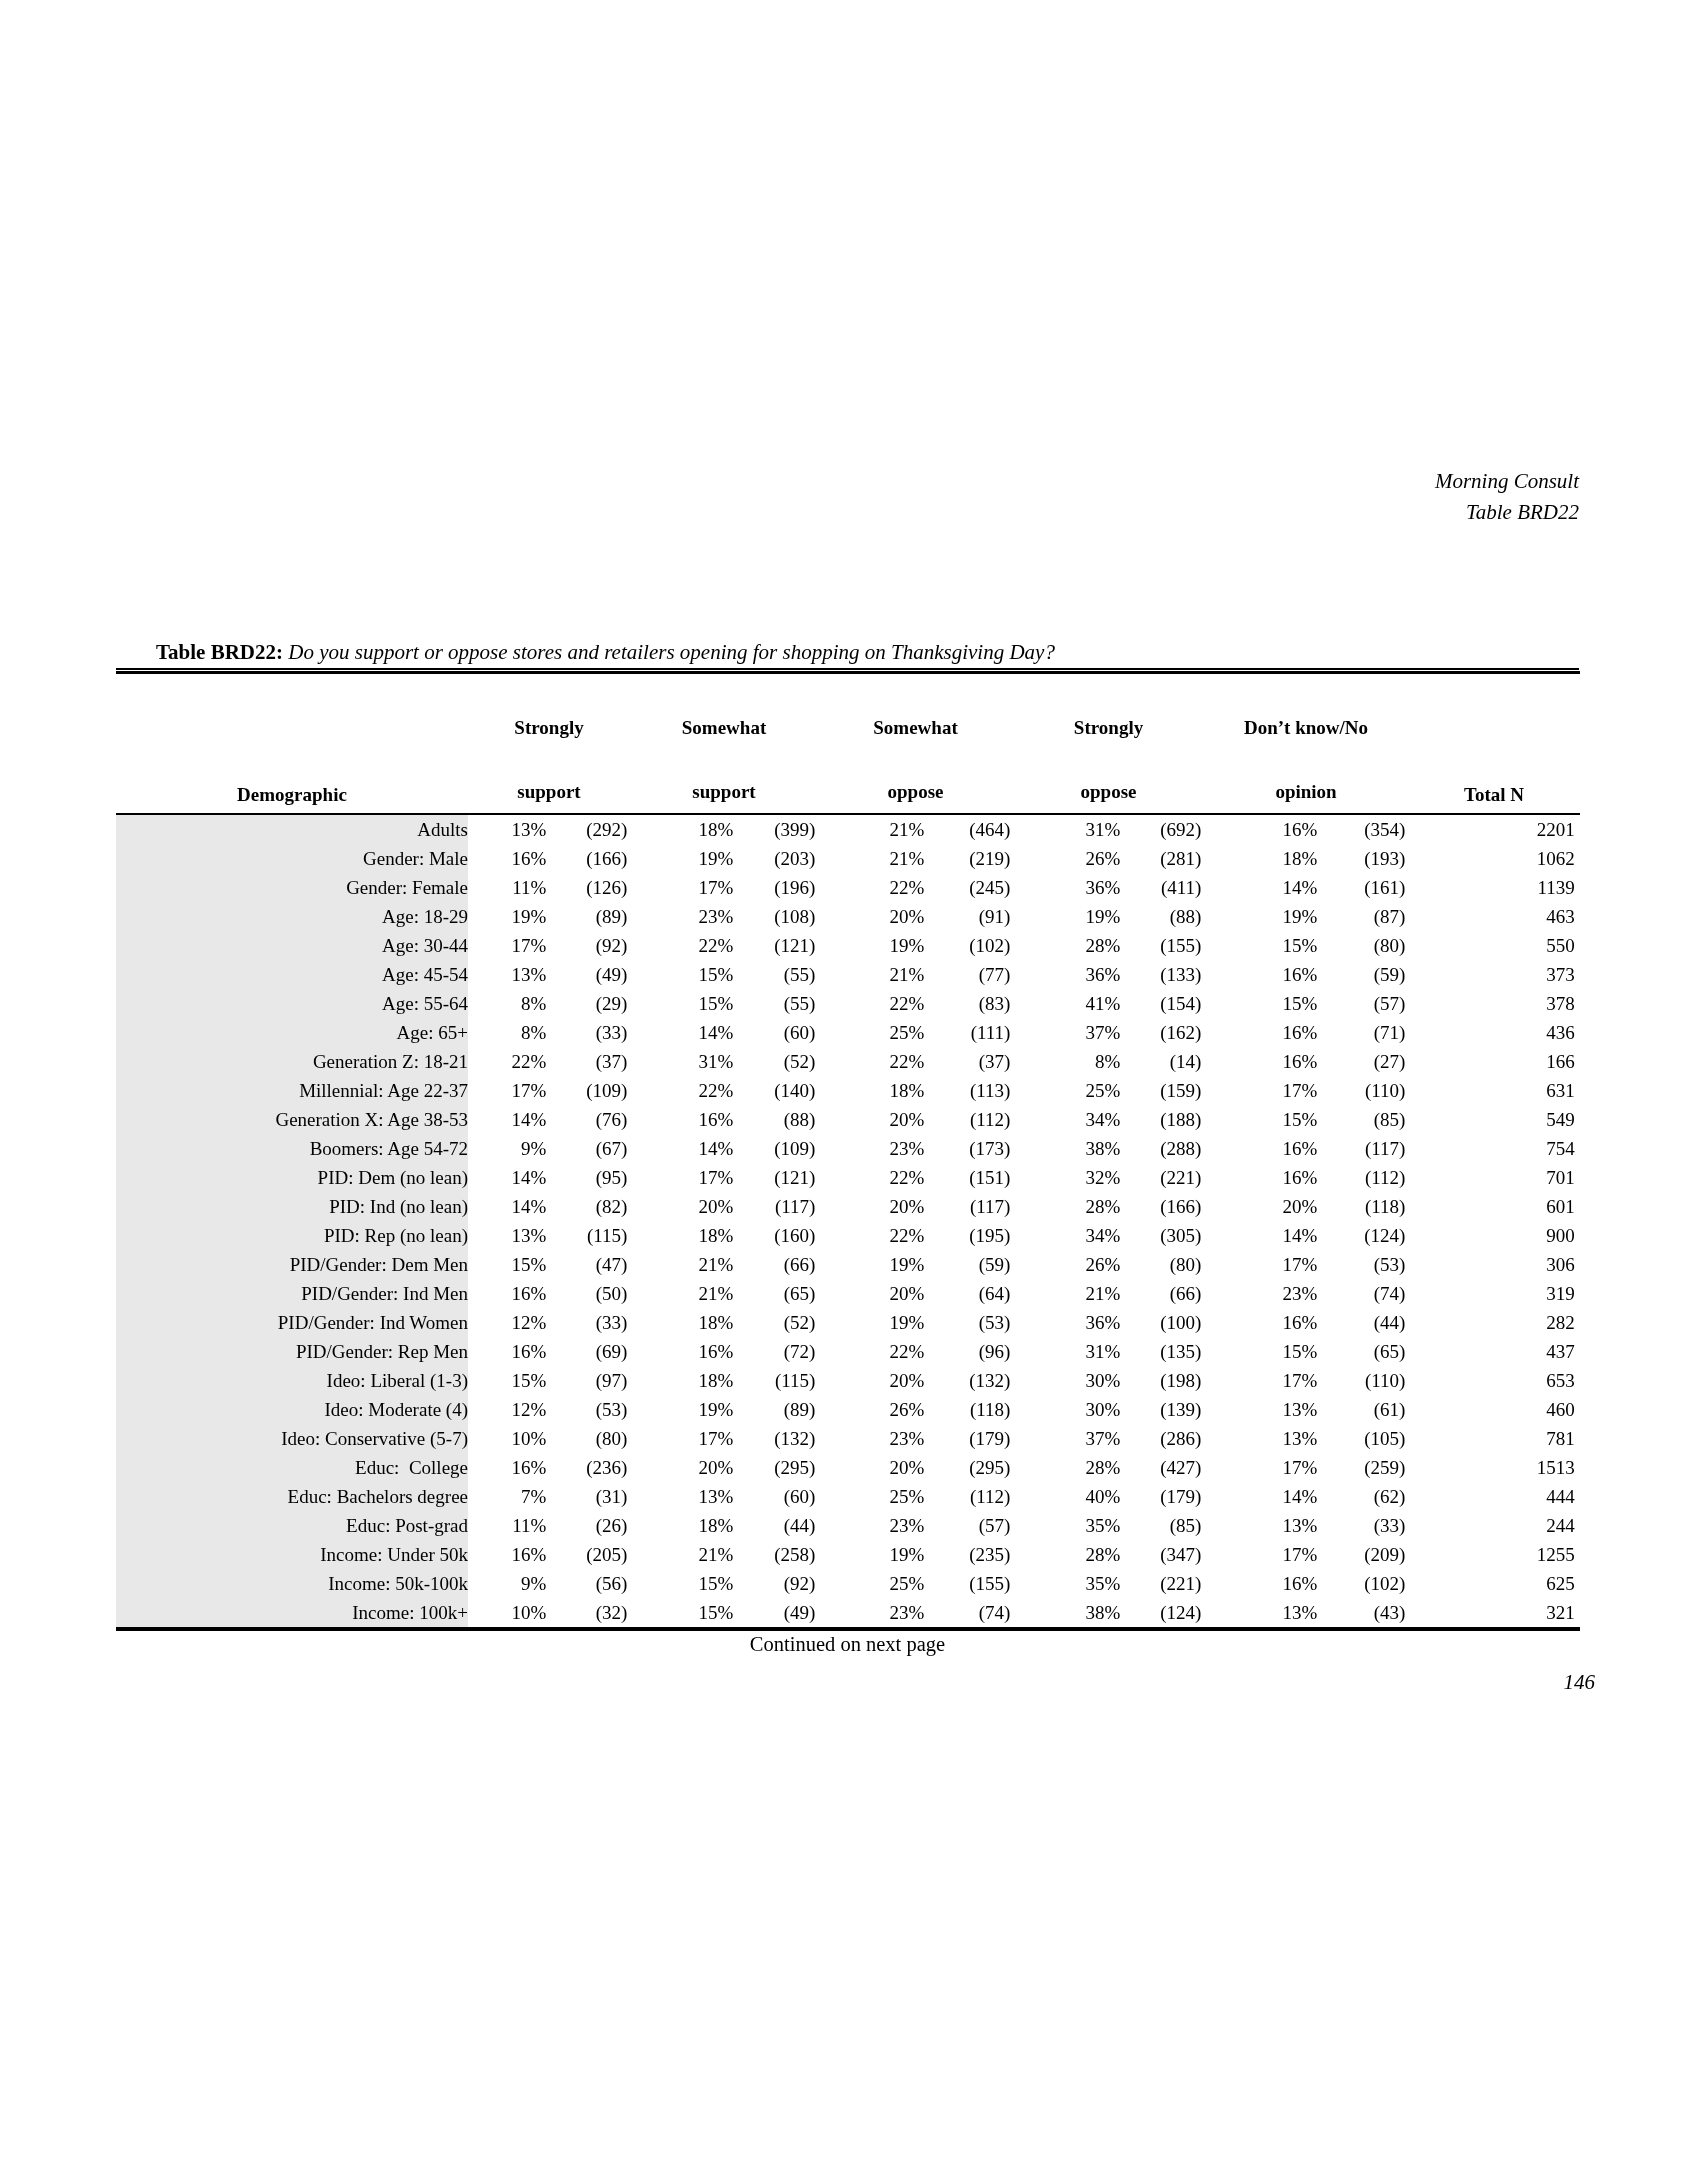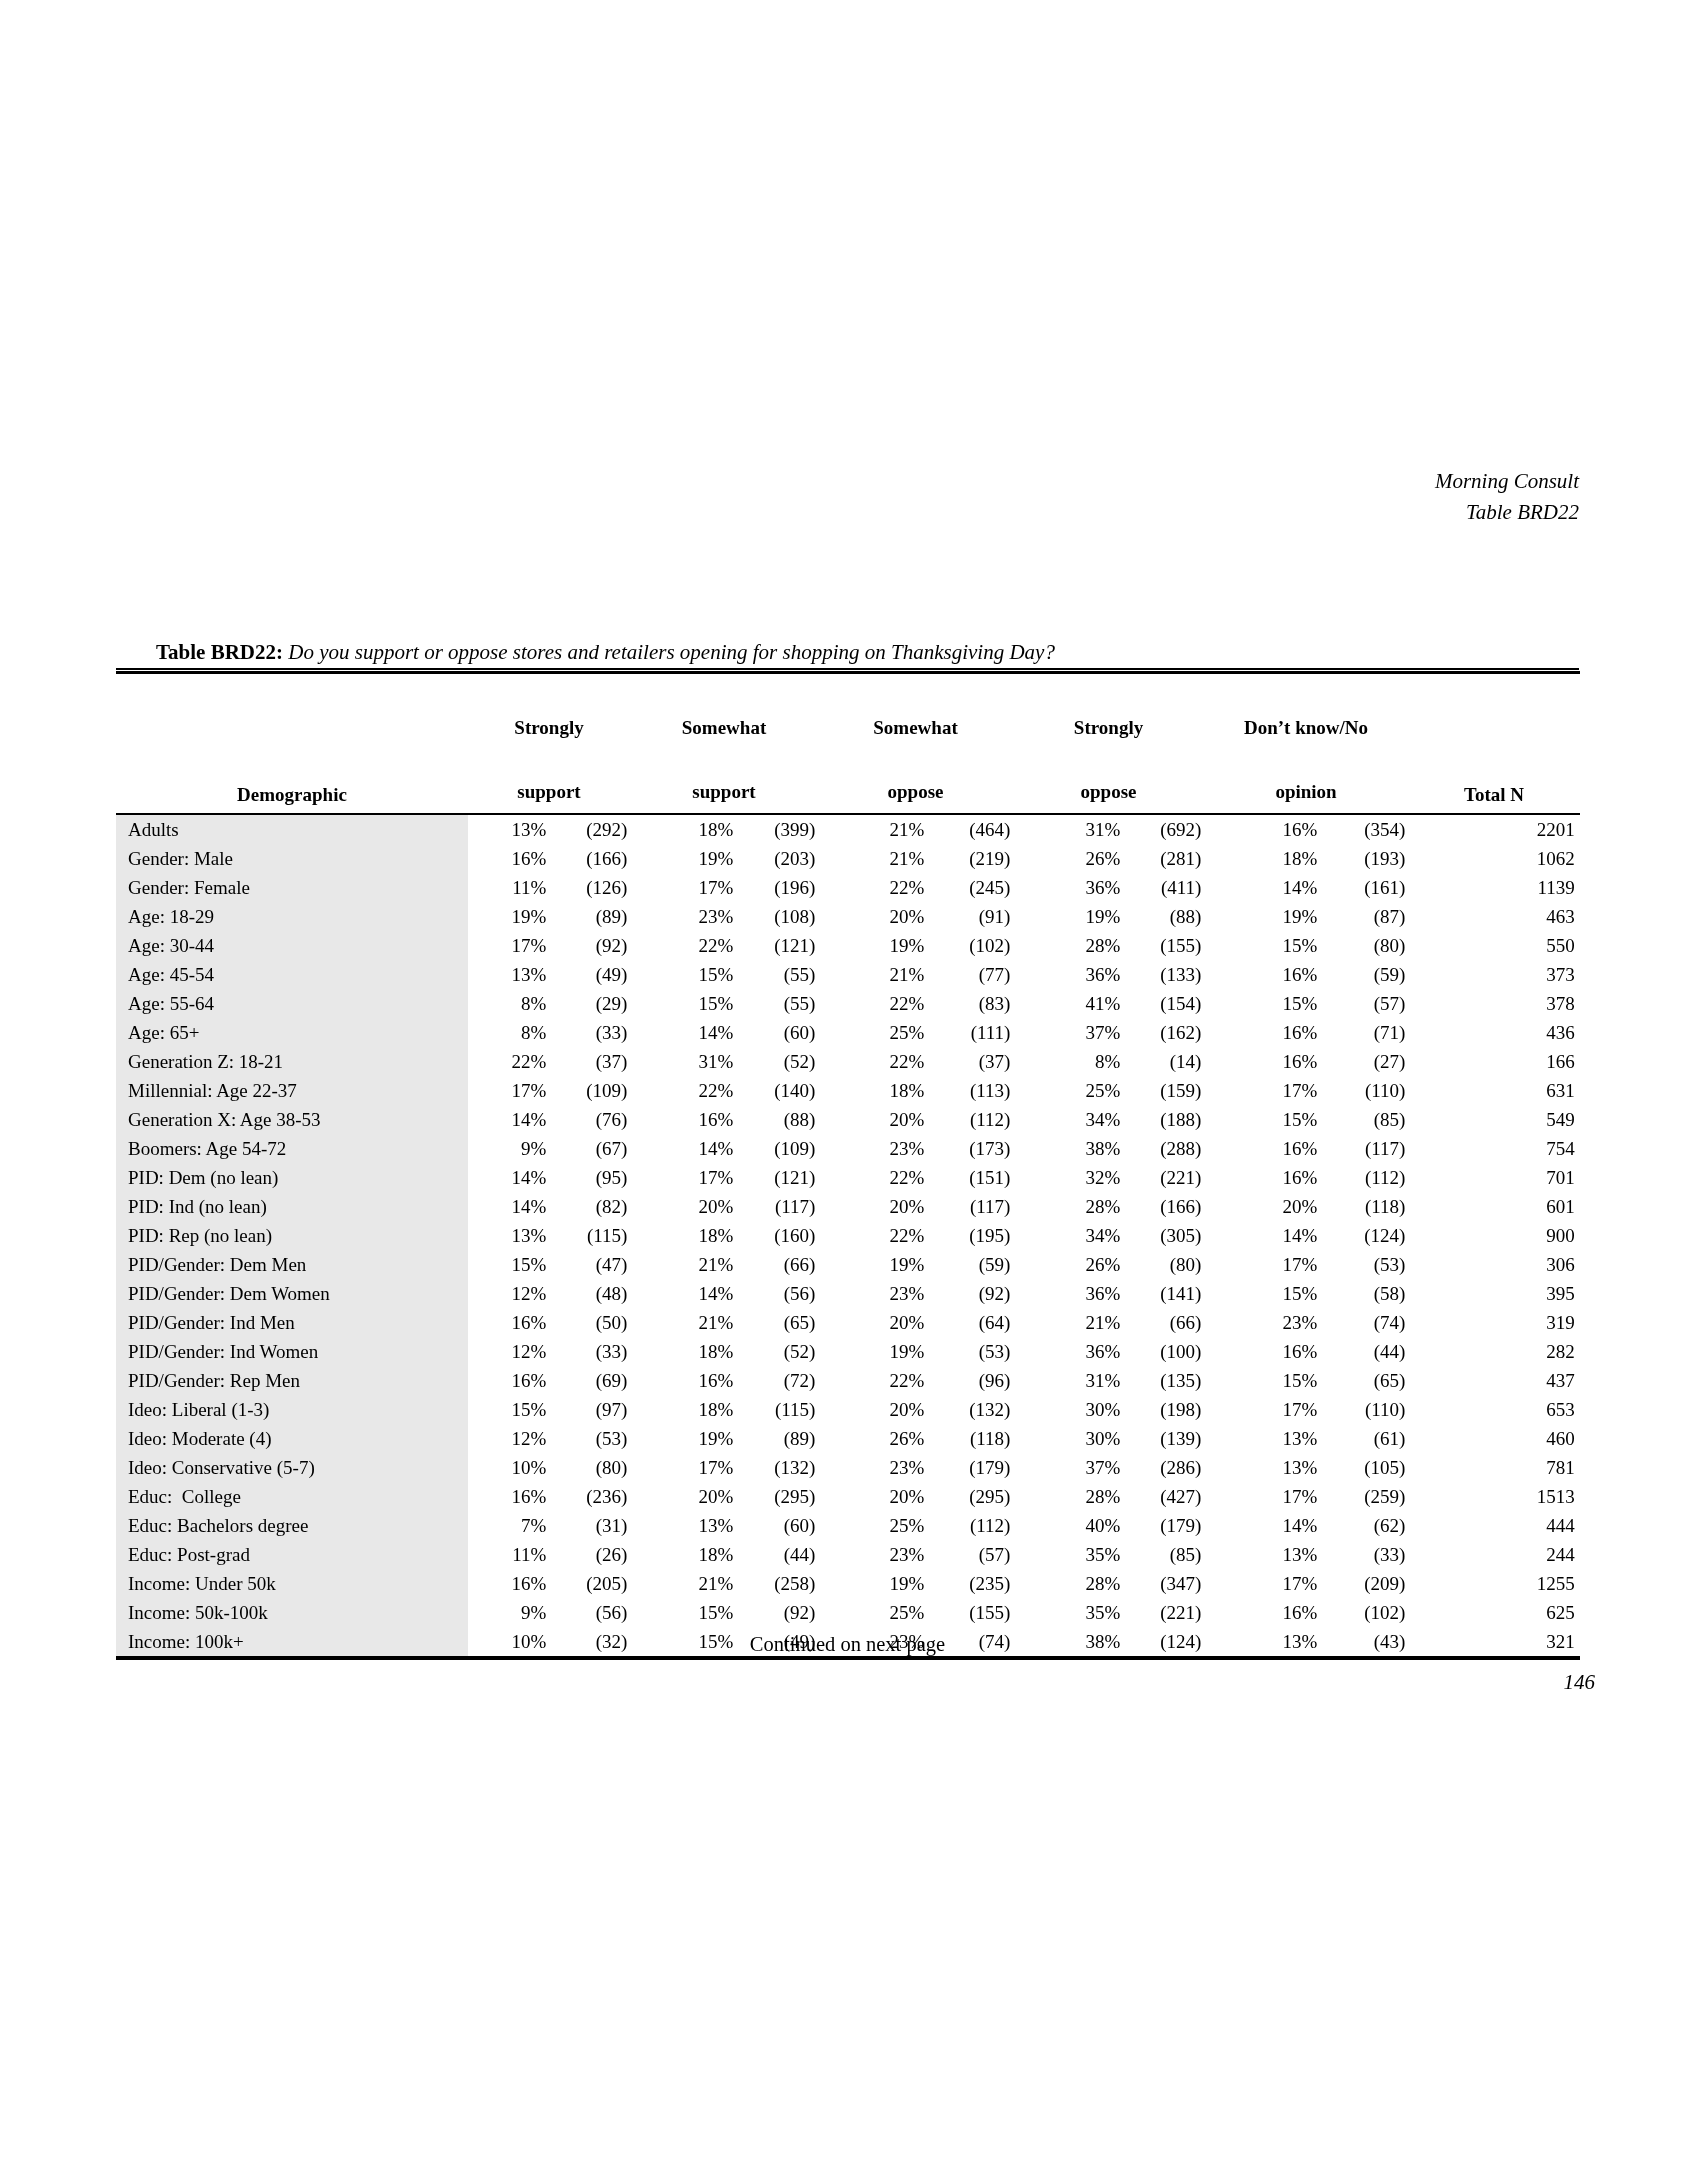--- a/index.html
+++ b/index.html
@@ -58,21 +58,21 @@
   th.total-h{text-align:center;}
   tbody td{
     height:29px;
     line-height:29px;
     padding:0;
     white-space:pre;
     overflow:hidden;
   }
   td.demo{
     background:#e8e8e8;
-    text-align:left;
+    text-align:right;
     padding-left:12px;
   }
   td.pct, td.cnt, td.total{text-align:right;padding-right:2.6px;}
   td.total{padding-right:5.3px;}
   .continued{
     position:absolute;
     left:116px;
     top:1633px;
     width:1463px;
     text-align:center;
@@ -365,34 +365,20 @@
             <td class="cnt">(66)</td>
             <td class="pct">19%</td>
             <td class="cnt">(59)</td>
             <td class="pct">26%</td>
             <td class="cnt">(80)</td>
             <td class="pct">17%</td>
             <td class="cnt">(53)</td>
             <td class="total">306</td>
           </tr>
           <tr>
-            <td class="demo">PID/Gender: Dem Women</td>
-            <td class="pct">12%</td>
-            <td class="cnt">(48)</td>
-            <td class="pct">14%</td>
-            <td class="cnt">(56)</td>
-            <td class="pct">23%</td>
-            <td class="cnt">(92)</td>
-            <td class="pct">36%</td>
-            <td class="cnt">(141)</td>
-            <td class="pct">15%</td>
-            <td class="cnt">(58)</td>
-            <td class="total">395</td>
-          </tr>
-          <tr>
             <td class="demo">PID/Gender: Ind Men</td>
             <td class="pct">16%</td>
             <td class="cnt">(50)</td>
             <td class="pct">21%</td>
             <td class="cnt">(65)</td>
             <td class="pct">20%</td>
             <td class="cnt">(64)</td>
             <td class="pct">21%</td>
             <td class="cnt">(66)</td>
             <td class="pct">23%</td>

